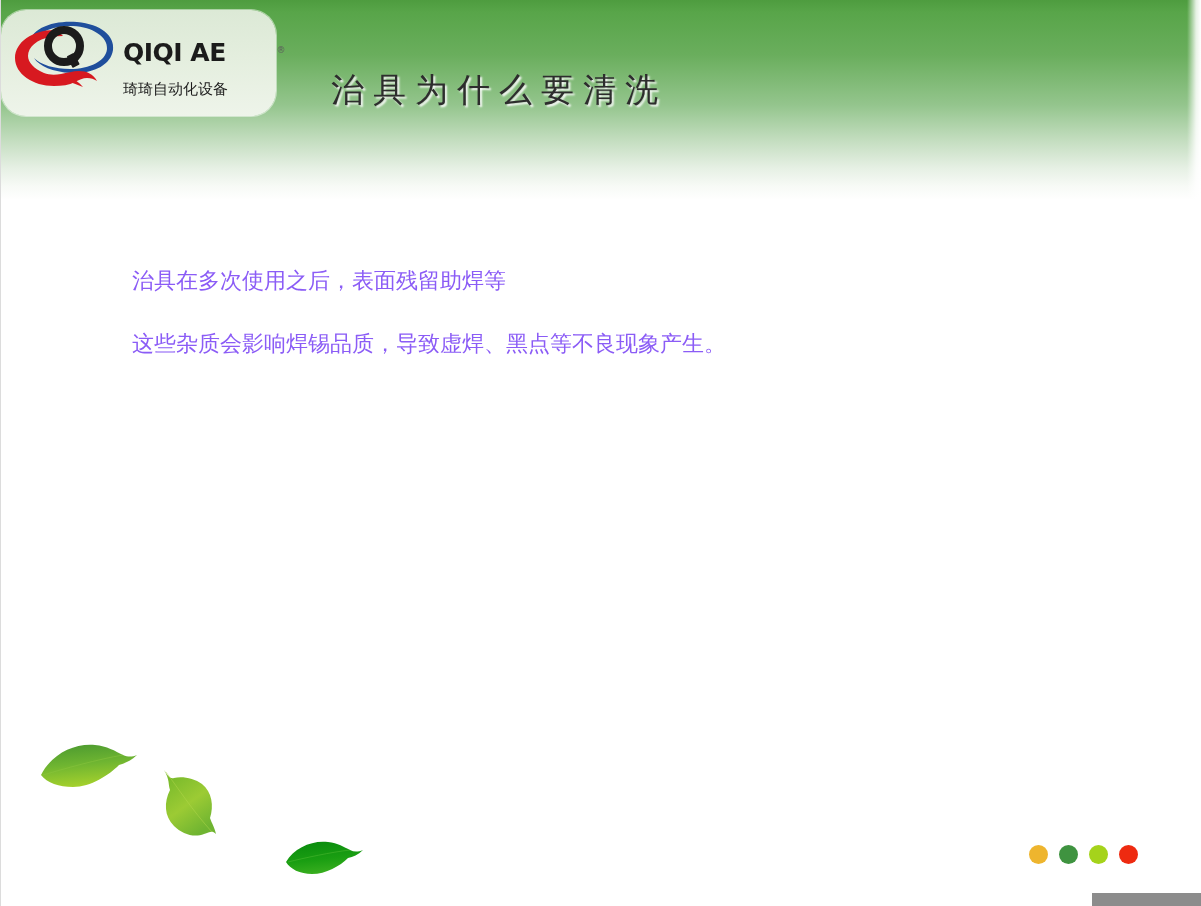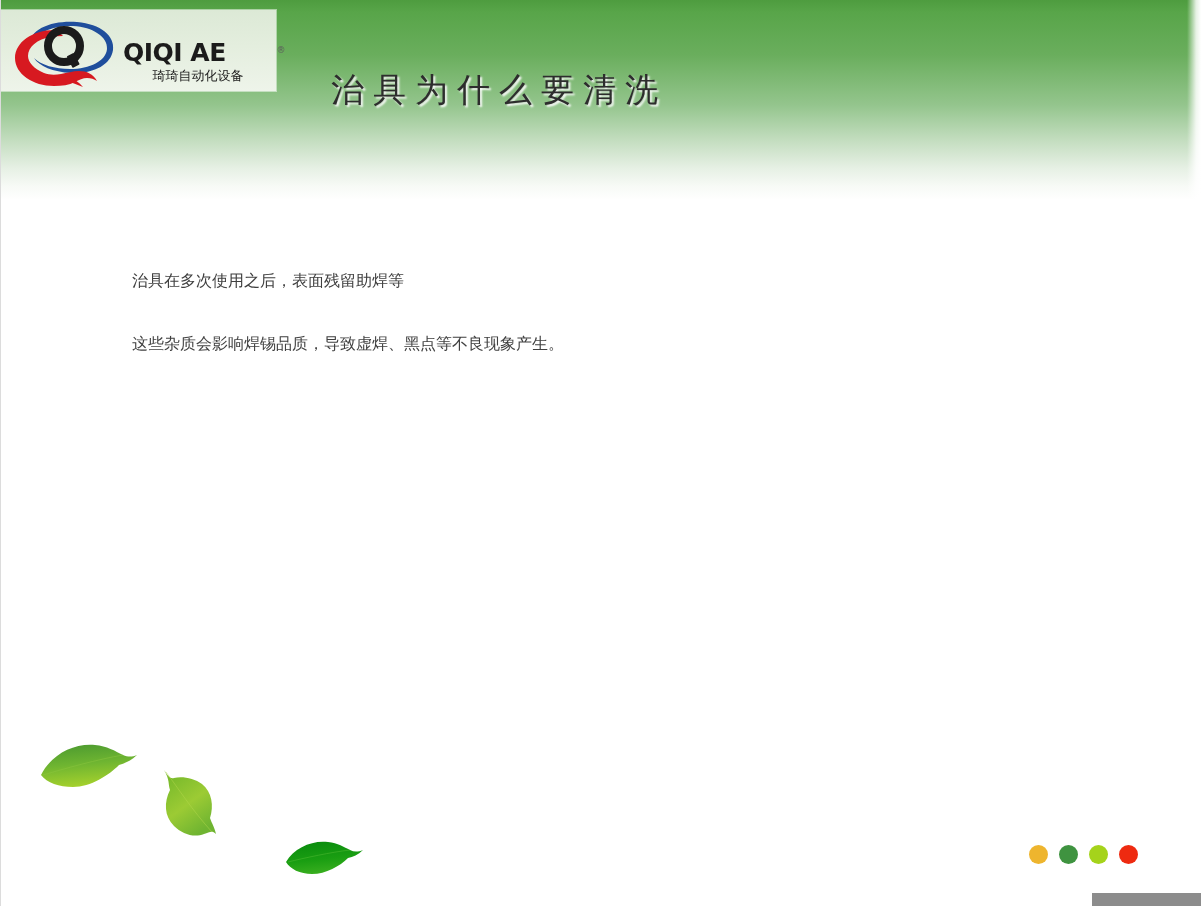--- a/index.html
+++ b/index.html
@@ -43,23 +43,24 @@
     height: 200px;
     background: linear-gradient(to right, rgba(255,255,255,0) 0%, rgba(255,255,255,0.85) 65%, #ffffff 100%);
   }
 
   
   .logo-panel {
     position: absolute;
     left: 0px;
     top: 10px;
     width: 275px;
-    height: 81px;
+    height: 106px;
     background: linear-gradient(to bottom, #dce9d6 0%, #e4eede 45%, #eef4ea 100%);
     box-shadow: 0 0 0 1px rgba(255,255,255,0.5);
+    border-radius: 25px;
   }
   .logo-mark {
     position: absolute;
     left: 8px;
     top: 6px;
     width: 110px;
     height: 80px;
   }
   .logo-text-wrap {
     position: absolute;
@@ -81,27 +82,26 @@
   .logo-brand .reg {
     position: absolute;
     top: -3px;
     right: -12px;
     font-size: 9px;
     font-weight: normal;
     color: #5c5c5c;
   }
   .logo-sub {
     font-family: "DejaVu Sans", sans-serif;
-    font-size: 13px;
+    font-size: 15px;
     letter-spacing: 0px;
     color: #1b1b1b;
     line-height: 18px;
-    margin-top: 1px;
-    white-space: nowrap;
-    text-align: center;
+    margin-top: 14px;
+    white-space: nowrap;
   }
 
   
   .slide-title {
     position: absolute;
     left: 330px;
     top: 66px;
     width: 700px;
     font-family: "Liberation Serif", "DejaVu Serif", serif;
     font-size: 33px;
@@ -114,23 +114,23 @@
 
   
   .body-block {
     position: absolute;
     left: 131px;
     top: 266px;
     width: 900px;
   }
   .body-line {
     font-family: "Liberation Serif", "DejaVu Serif", serif;
-    font-size: 16px;
+    font-size: 22px;
     line-height: 29px;
-    color: #404040;
+    color: #8b5cf6;
     margin-bottom: 34px;
     white-space: nowrap;
     text-shadow: 1px 1px 1px rgba(255,255,255,0.9);
   }
 
   
   .leaf {
     position: absolute;
   }
 

